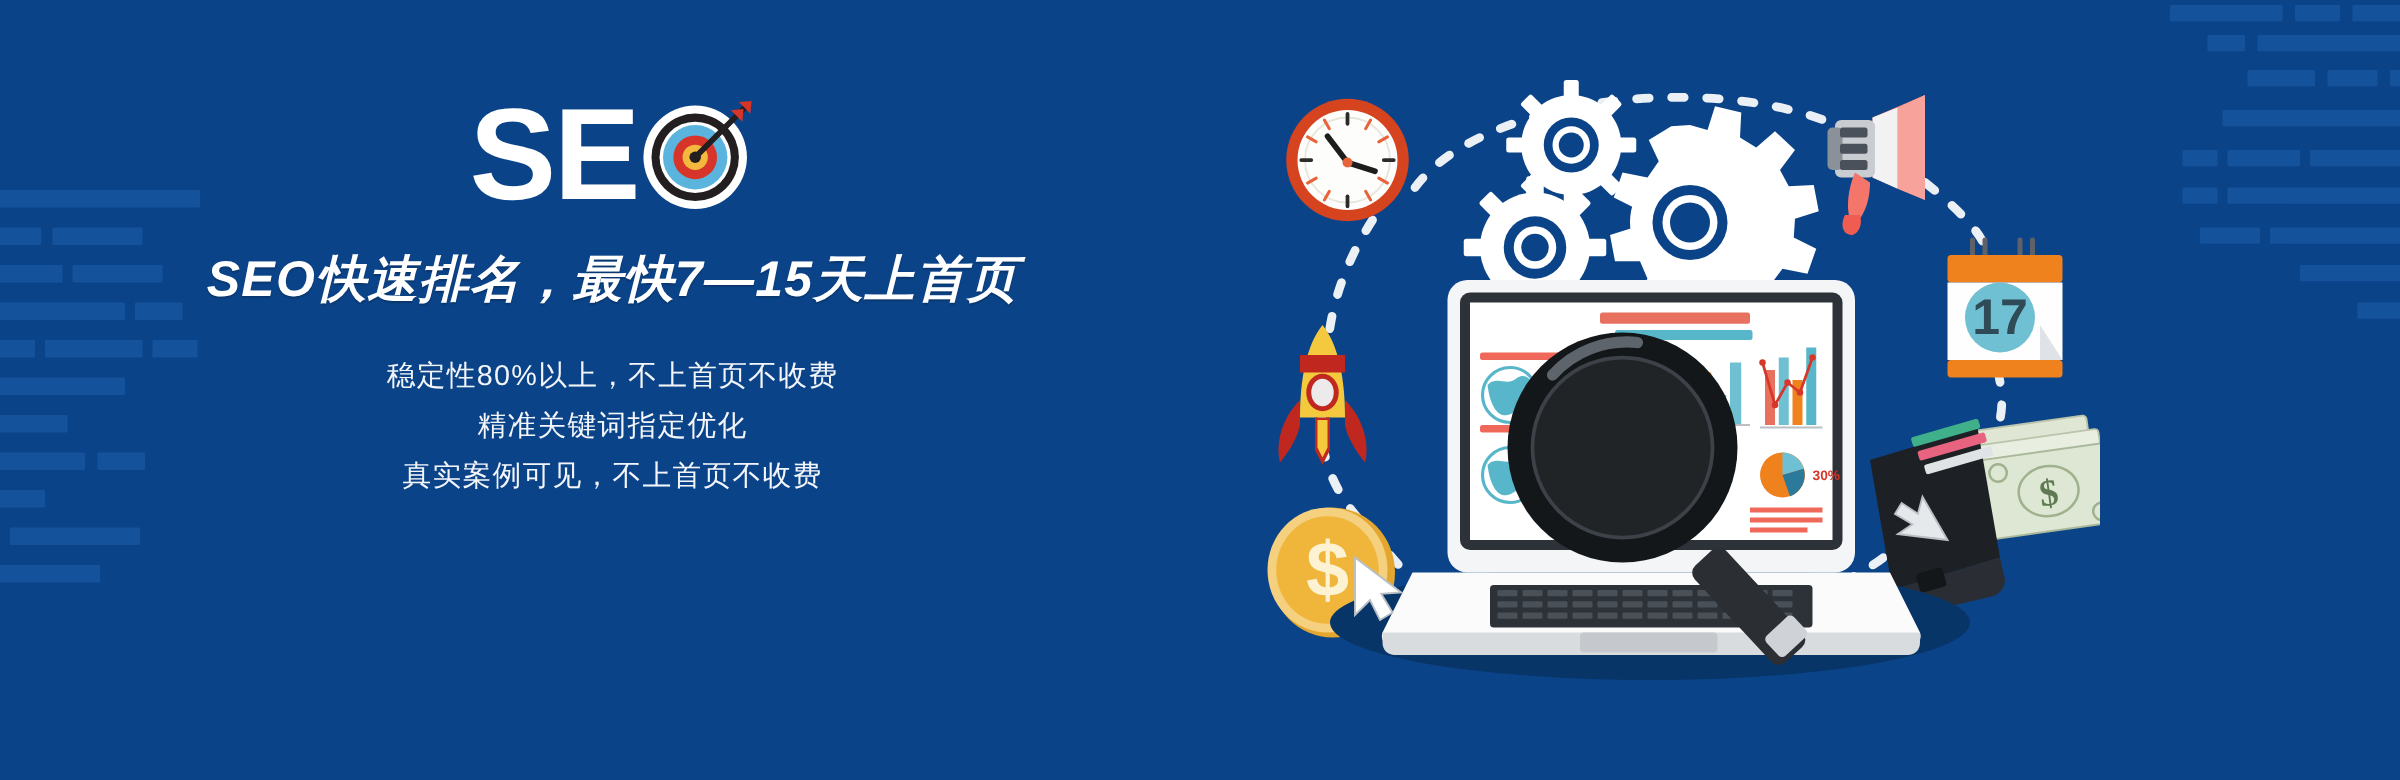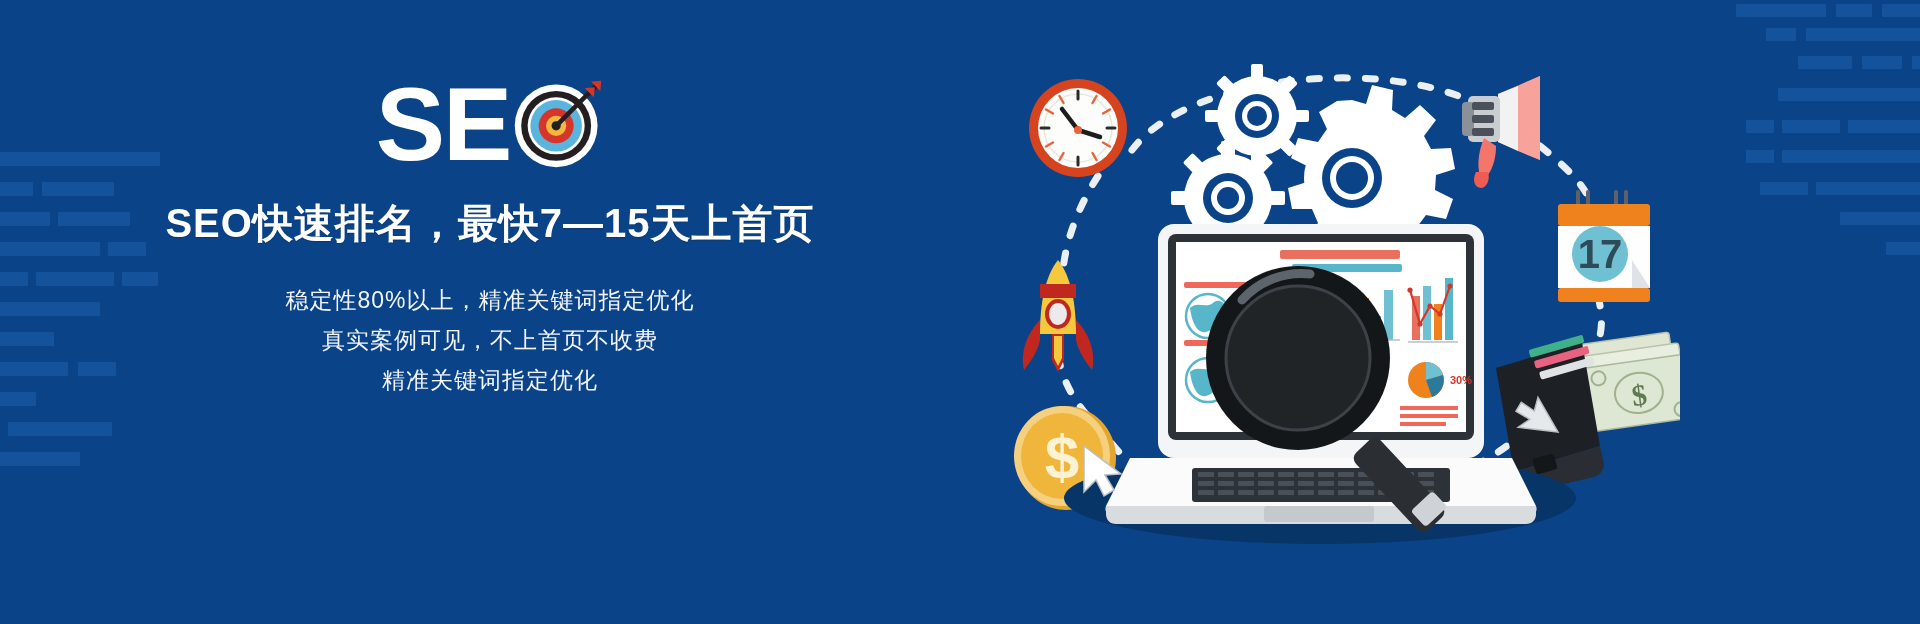--- a/index.html
+++ b/index.html
@@ -33,20 +33,21 @@
   .logo-se{
     font-size:104px;font-weight:bold;color:#ffffff;letter-spacing:-2px;
     line-height:88px;font-family:"Liberation Sans","DejaVu Sans",sans-serif;
   }
   .target-wrap{width:92px;height:92px;position:relative;margin-left:2px;}
 
   .headline{
     font-size:40px;font-weight:bold;color:#ffffff;letter-spacing:1px;
     white-space:nowrap;margin-bottom:34px;
     text-shadow:0 1px 1px rgba(0,0,0,.18);
+    font-style:italic;
   }
   .sublist{display:flex;flex-direction:column;align-items:center;gap:9px;}
   .subline{
     font-size:23px;color:#f2f5fa;letter-spacing:1px;white-space:nowrap;
     line-height:31px;
   }
 
   
   .art{position:absolute;left:980px;top:28px;width:700px;height:560px;}
   .art svg{display:block;}
@@ -116,23 +117,23 @@
           <path d="M48 52 L93 7" stroke="#231f20" stroke-width="5" stroke-linecap="round"></path>
           <path d="M86 4 L97 3 L96 14 Z" fill="#d8352a"></path>
           <path d="M79 11 L90 10 L89 21 Z" fill="#d8352a"></path>
         </svg>
       </span>
     </div>
 
     <div class="headline">SEO快速排名，最快7—15天上首页</div>
 
     <div class="sublist">
-      <div class="subline">稳定性80%以上，精准关键词指定优化</div>
+      <div class="subline">稳定性80%以上，不上首页不收费</div>
+      <div class="subline">精准关键词指定优化</div>
       <div class="subline">真实案例可见，不上首页不收费</div>
-      <div class="subline">精准关键词指定优化</div>
     </div>
   </div>
 
   <div class="art">
     <svg width="700" height="560" viewBox="0 0 700 560" aria-hidden="true">
 
       <g fill="none" stroke="#ffffff" stroke-width="7" stroke-linecap="round" stroke-dasharray="10 18" opacity=".92">
         <path d="M152 122 C 210 44, 420 26, 512 84"></path>
         <path d="M560 118 C 600 150, 612 168, 612 186"></path>
         <path d="M618 268 C 626 300, 620 322, 600 342"></path>

